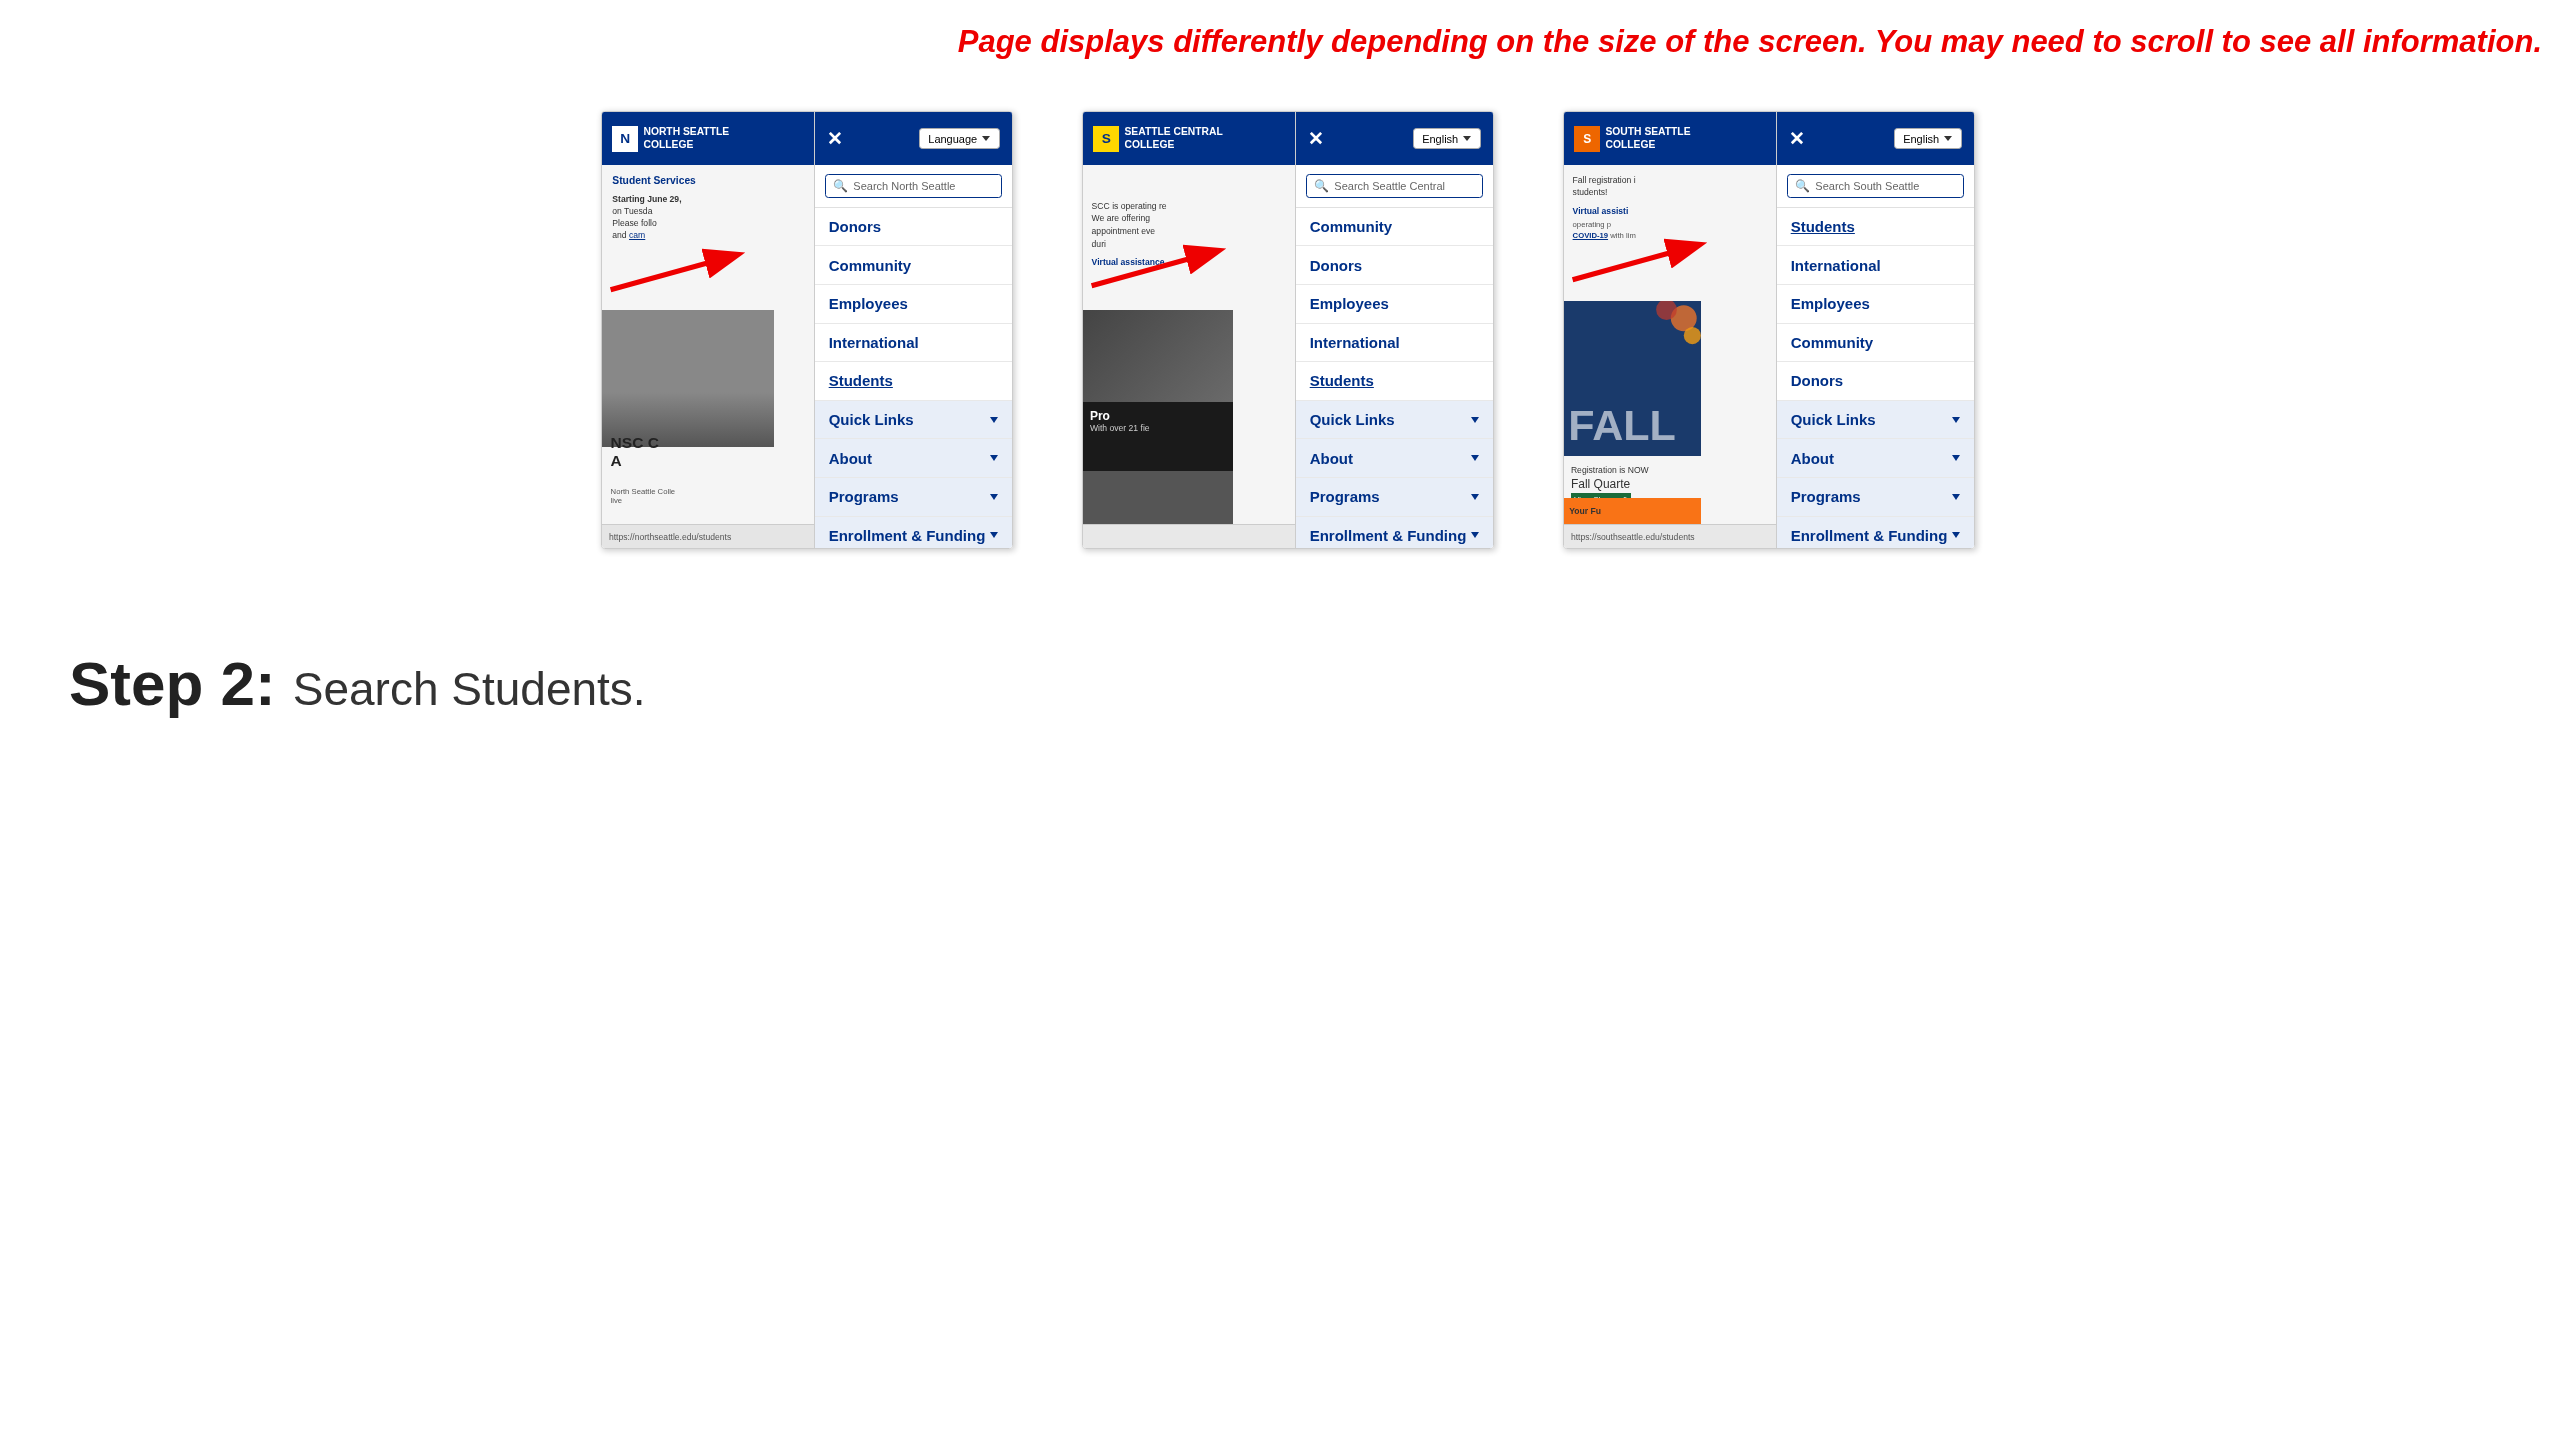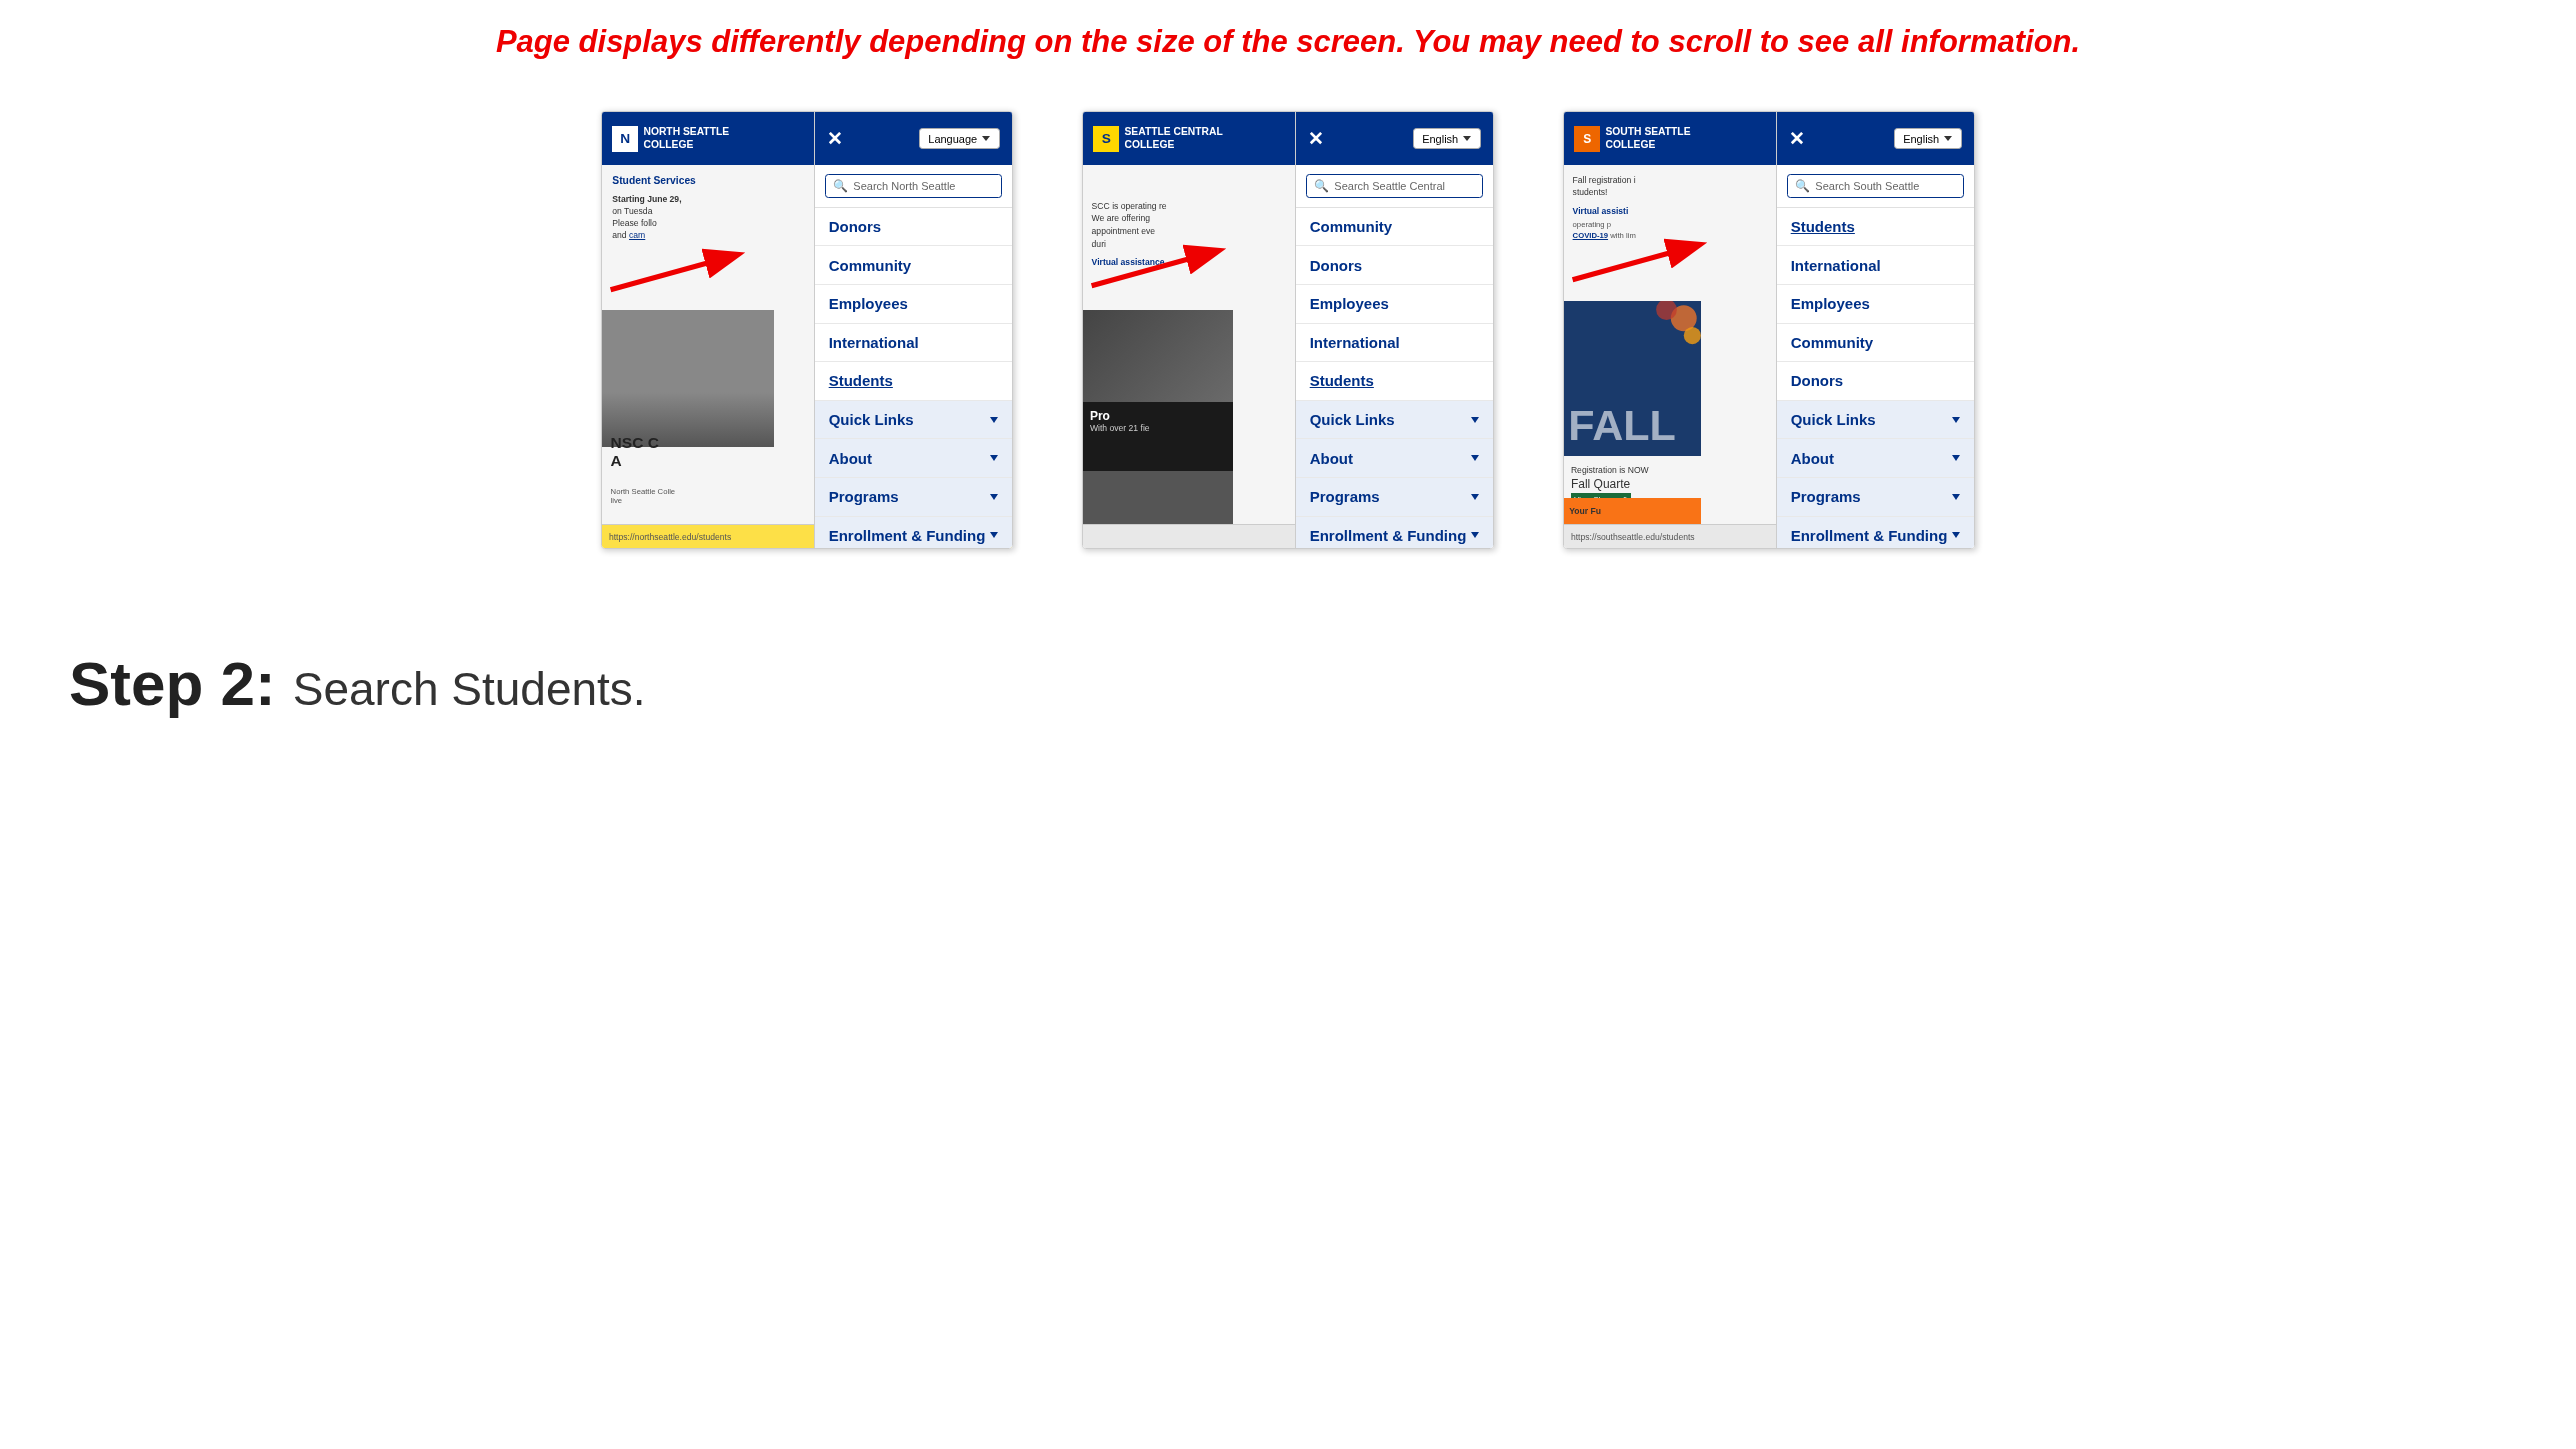--- a/index.html
+++ b/index.html
@@ -7,21 +7,21 @@
       background: #fff;
       font-family: Arial, sans-serif;
       width: 2576px;
       min-height: 1449px;
       position: relative;
       overflow-x: hidden;
     }
 
     
     .top-banner {
-      text-align: center;
+      text-align: right;
       padding: 24px 34px 17px;
       font-size: 31px;
       font-weight: 900;
       font-style: italic;
       color: #e00;
     }
 
     
     .screenshots-container {
       display: flex;
@@ -133,21 +133,21 @@
       bottom: 34px;
       left: 8.6px;
       font-size: 8.6px;
       color: #555;
       z-index: 1;
     }
     .status-bar {
       position: absolute;
       bottom: 0; left: 0; right: 0;
       height: 24px;
-      background: #fde047;
+      background: #e5e5e5;
       border-top: 0.9px solid #ccc;
       display: flex;
       align-items: center;
       padding: 0 6.9px;
       font-size: 8.6px;
       color: #555;
       z-index: 1;
     }
 
     

